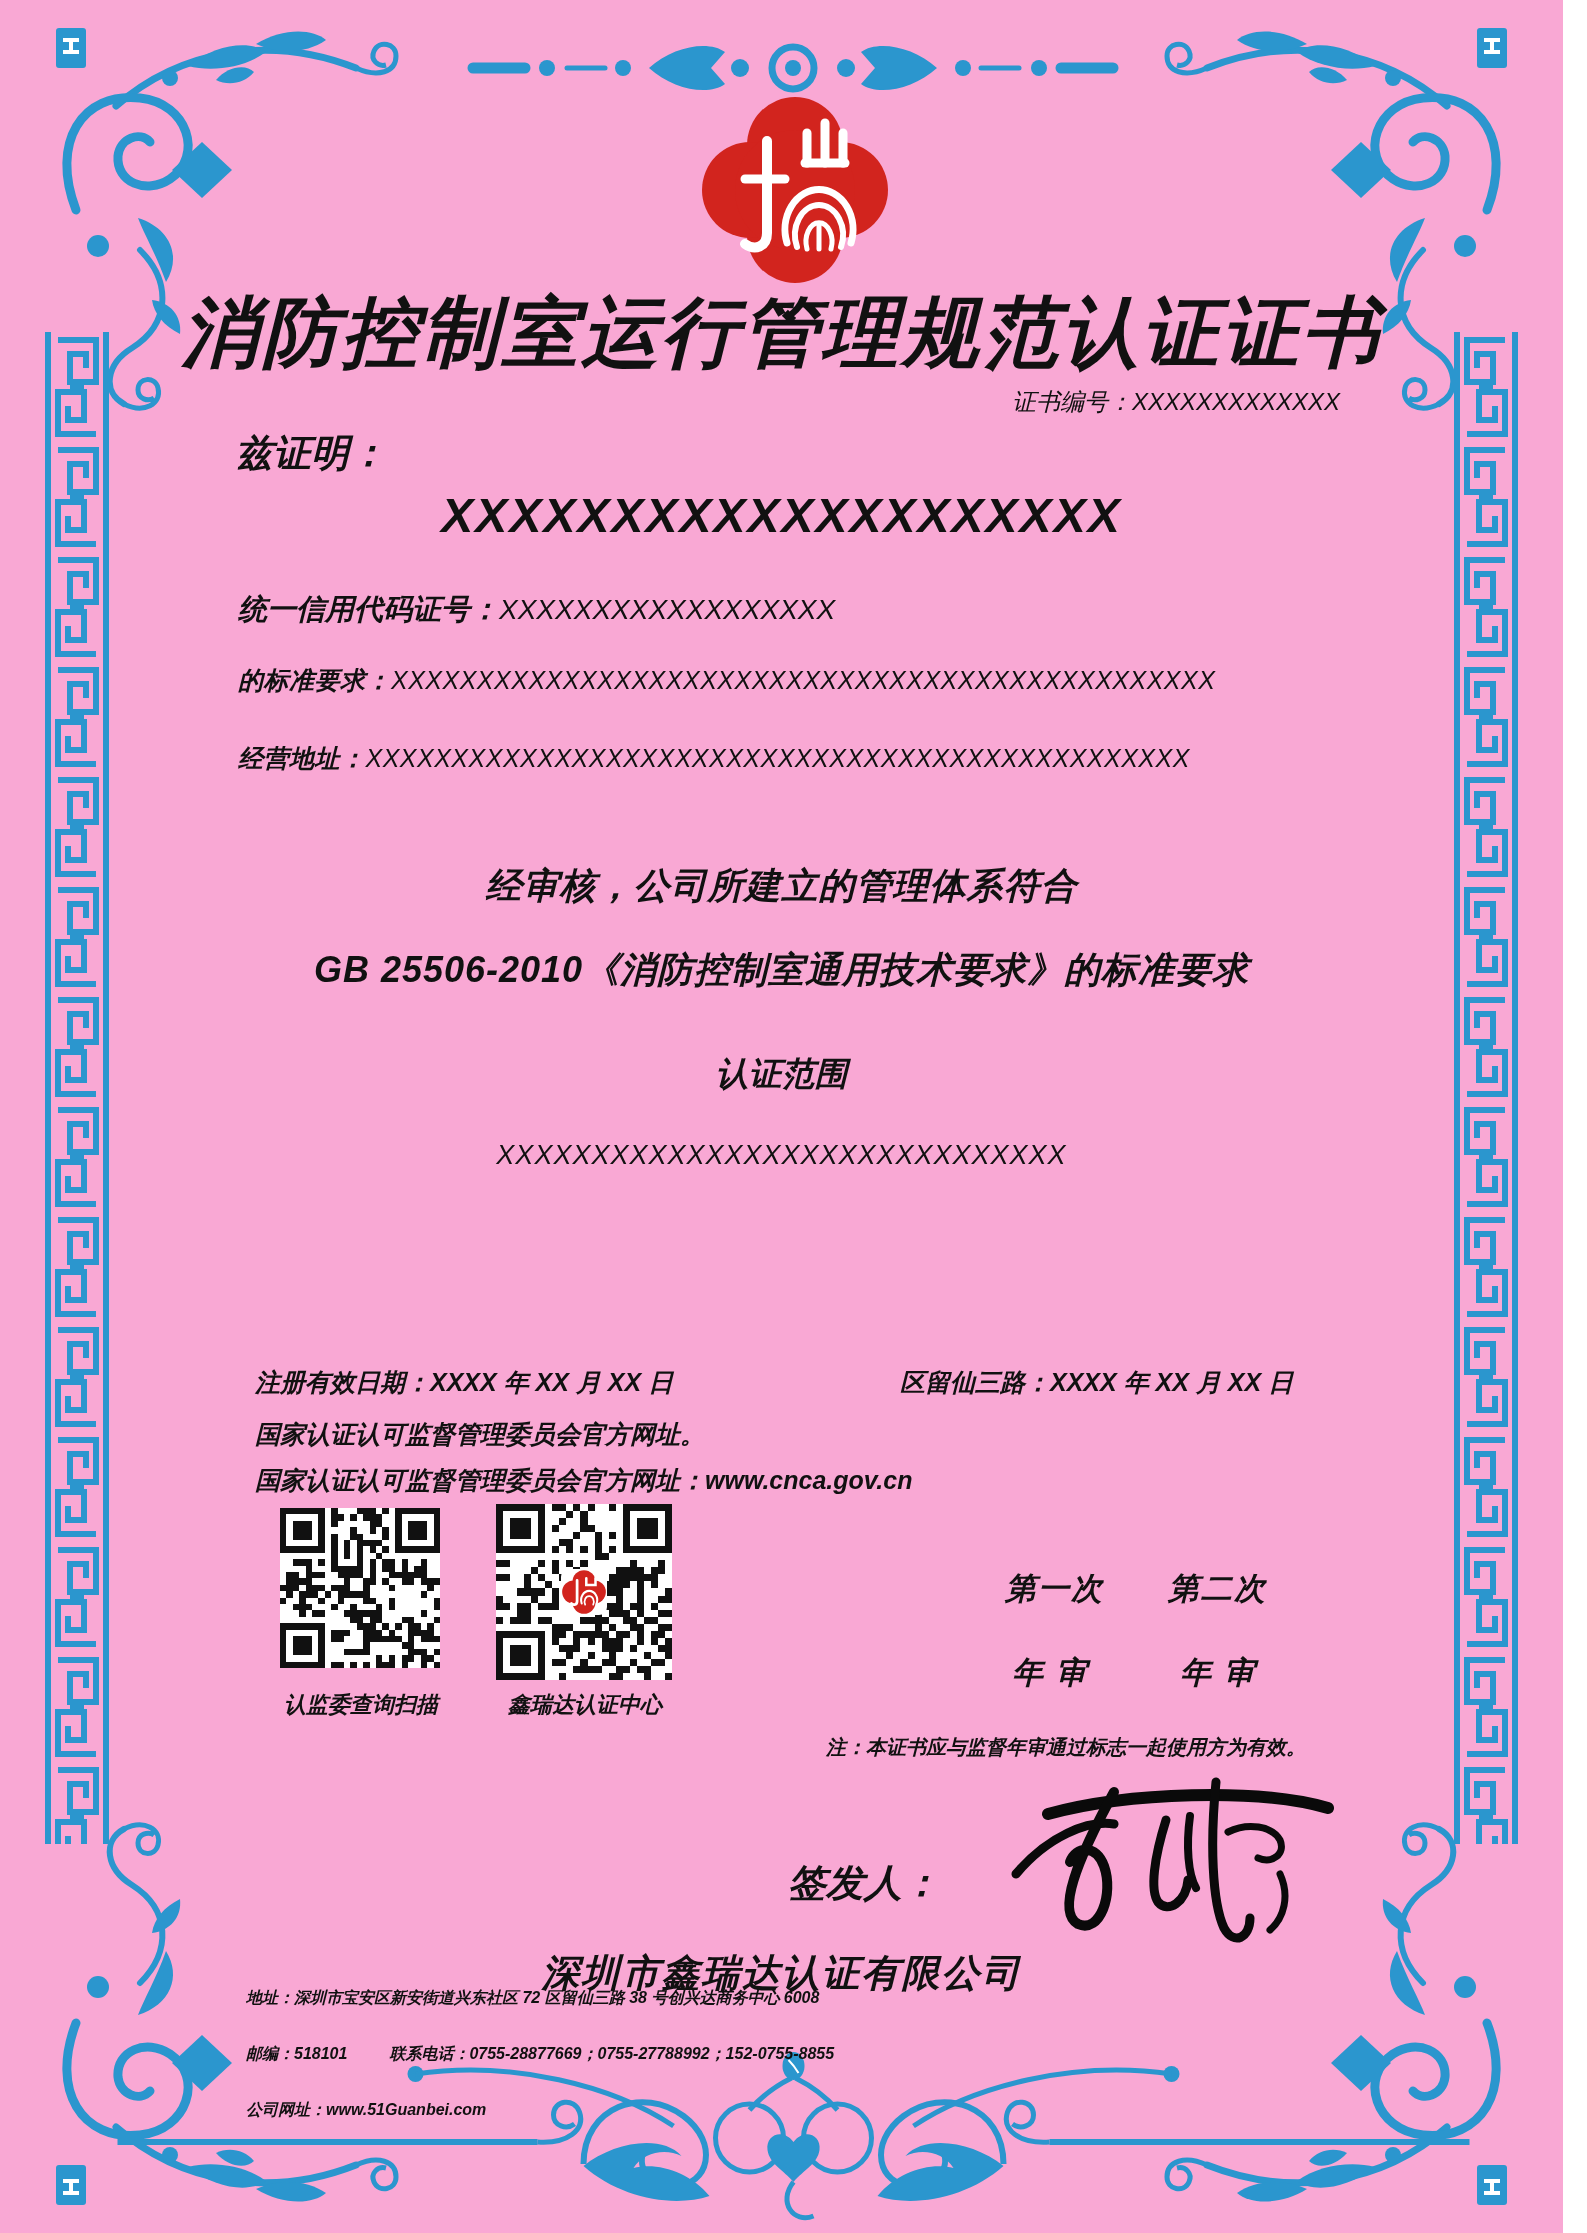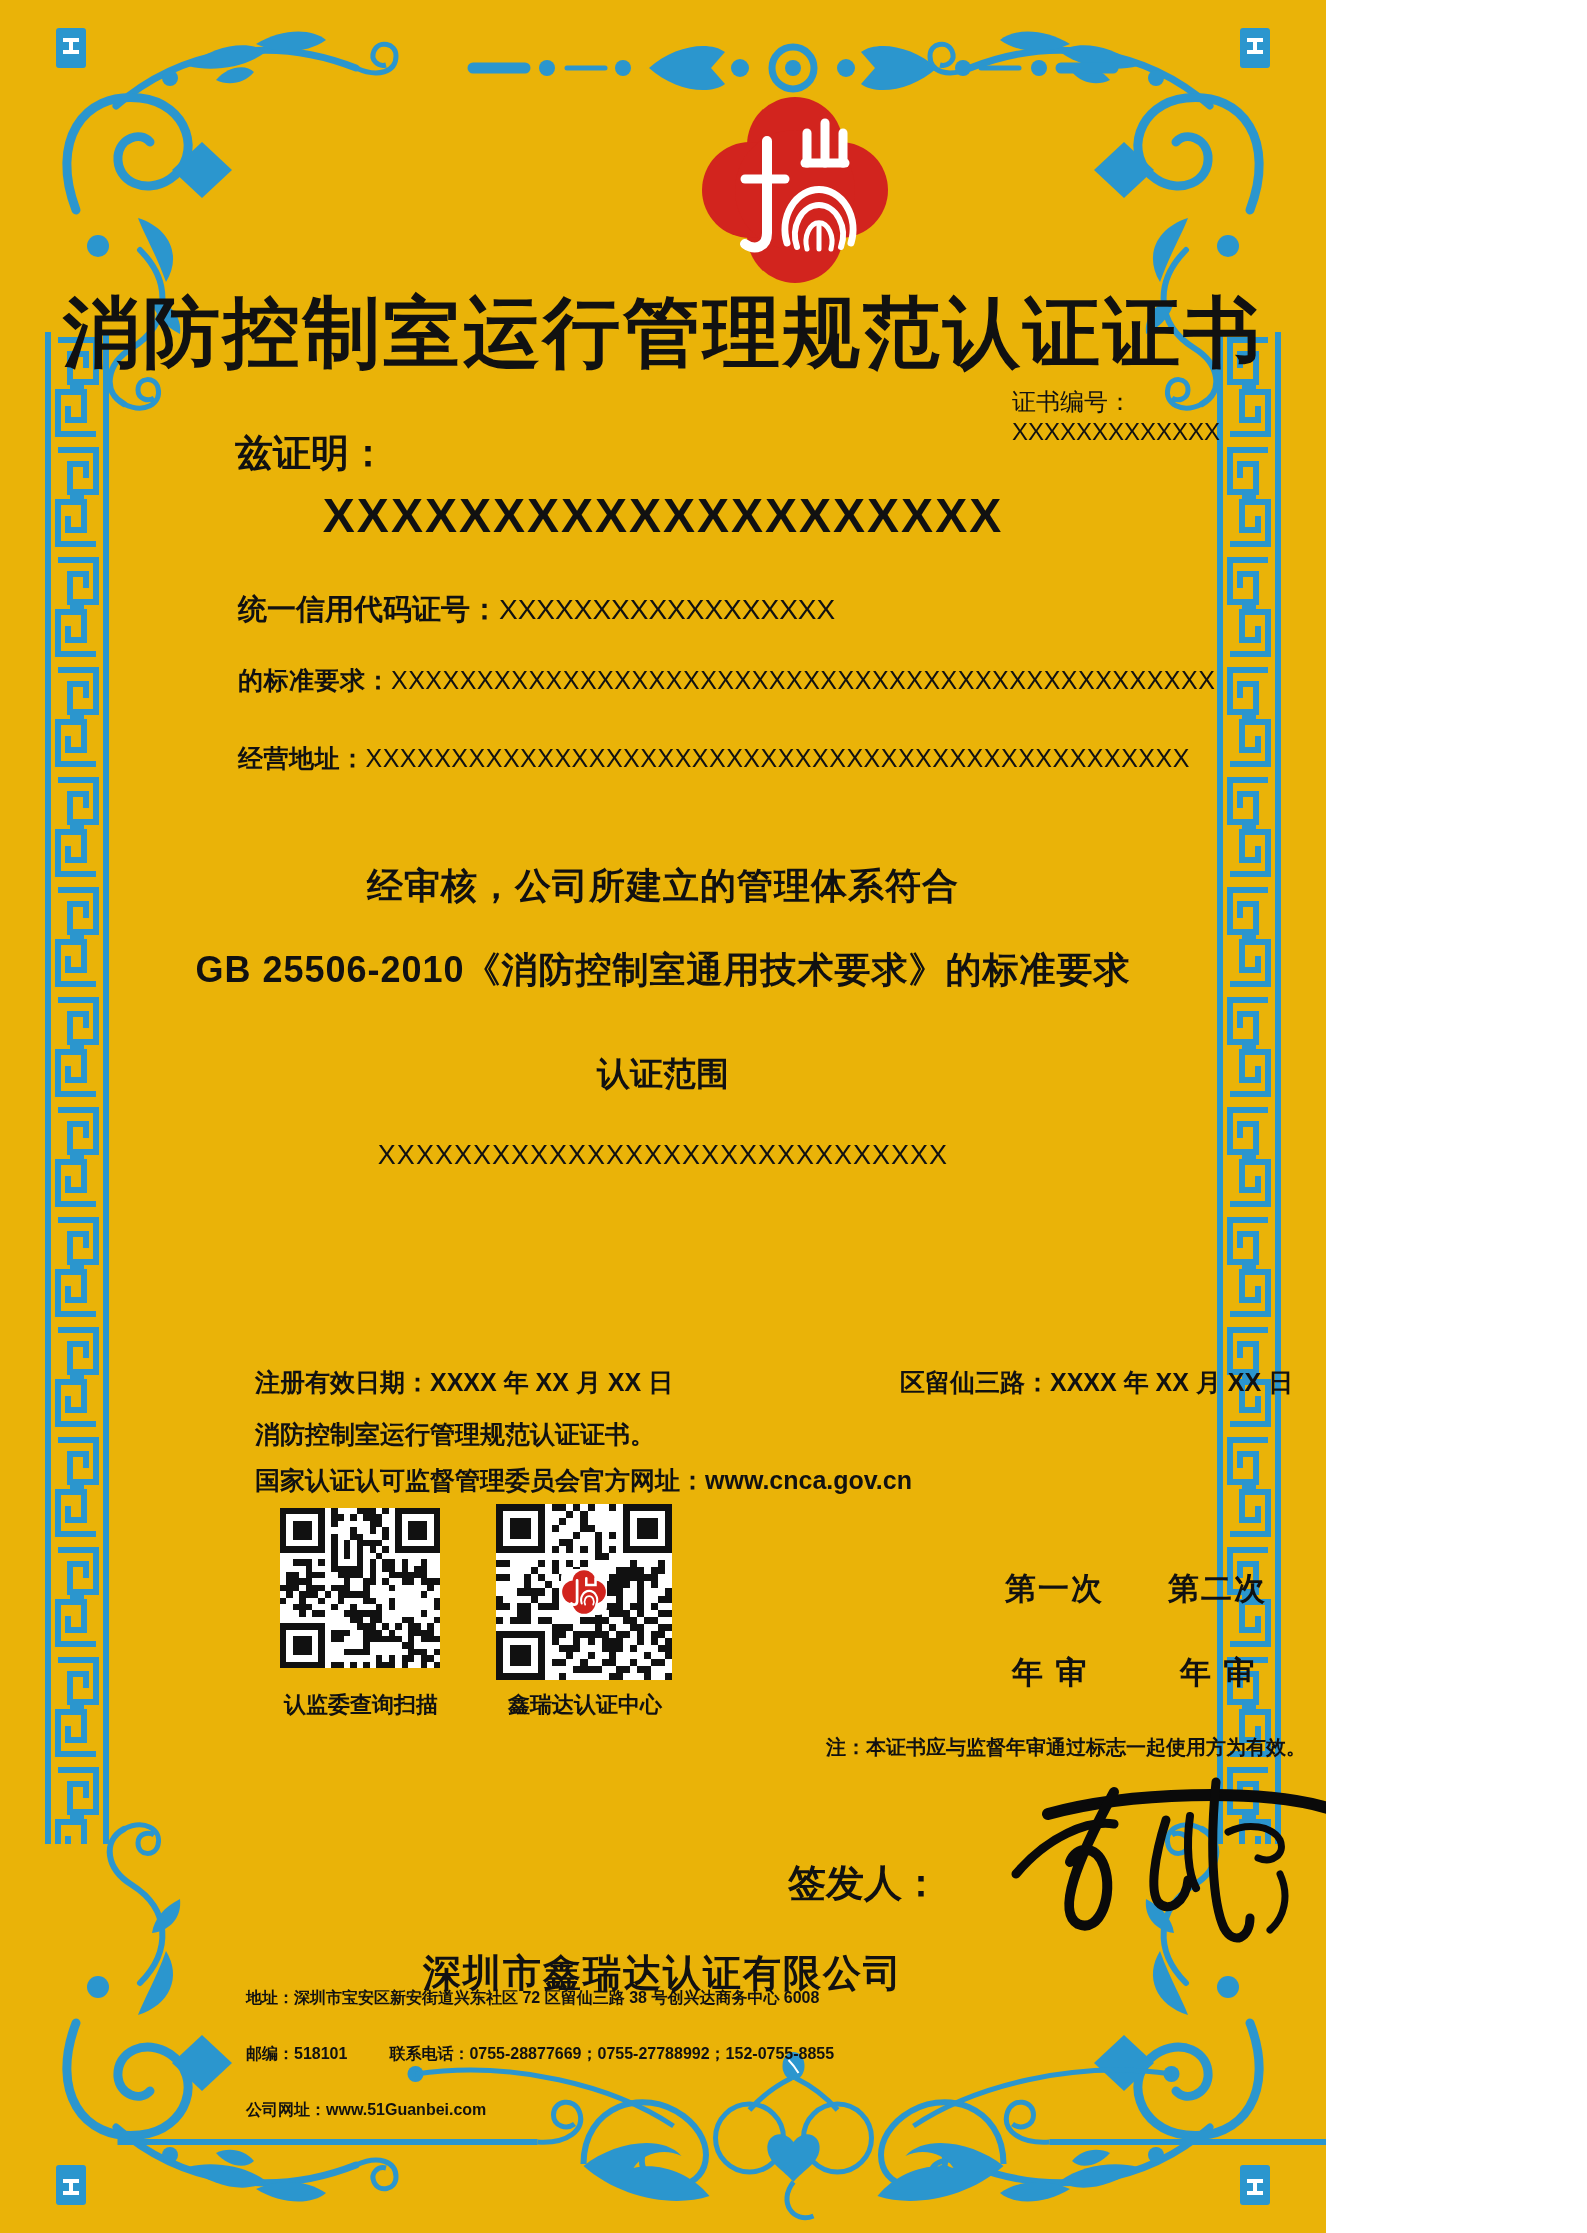--- a/index.html
+++ b/index.html
@@ -1,22 +1,23 @@
 <!DOCTYPE html>
 <html style="--blue: #2B96CE; --red: #D2241E; --ink: #111111;"><head>
 <meta charset="utf-8">
 <style>
   html,body{margin:0;padding:0;background:#ffffff;}
   .page{
     position:relative;
-    width:1326px;height:2233px;
-    background:#eab308;
+    width:1563px;height:2233px;
+    background:#f9a8d4;
     font-family:"Liberation Sans", sans-serif;
     color:var(--ink,#111111);
     overflow:hidden;
+    font-style:italic;
   }
   .abs{position:absolute;}
   .blue-art{color:var(--blue,#2B96CE);}
   .red-art{color:var(--red,#D2241E);}
   .center{left:0;right:0;text-align:center;}
 
   
   .corner{width:430px;height:420px;}
   .corner svg{width:100%;height:100%;}
   .corner.tl{left:20px;top:14px;}
@@ -478,21 +479,21 @@
   <div class="abs addr-line" style="top:664px;"><span class="lbl">的标准要求：</span><span>XXXXXXXXXXXXXXXXXXXXXXXXXXXXXXXXXXXXXXXXXXXXXXXX</span></div>
   <div class="abs addr-line" style="top:742px;"><span class="lbl">经营地址：</span><span>XXXXXXXXXXXXXXXXXXXXXXXXXXXXXXXXXXXXXXXXXXXXXXXX</span></div>
 
   <div class="abs center stmt" style="top:862px;">经审核，公司所建立的管理体系符合</div>
   <div class="abs center stmt" style="top:946px;">GB 25506-2010《消防控制室通用技术要求》的标准要求</div>
   <div class="abs center scope-title">认证范围</div>
   <div class="abs center scope-value">XXXXXXXXXXXXXXXXXXXXXXXXXXXXXX</div>
 
   <div class="abs dates" style="left:255px;">注册有效日期：XXXX 年 XX 月 XX 日</div>
   <div class="abs dates" style="left:900px;">区留仙三路：XXXX 年 XX 月 XX 日</div>
-  <div class="abs note-line" style="top:1418px;">消防控制室运行管理规范认证证书。</div>
+  <div class="abs note-line" style="top:1418px;">国家认证认可监督管理委员会官方网址。</div>
   <div class="abs note-line" style="top:1464px;">国家认证认可监督管理委员会官方网址：www.cnca.gov.cn</div>
 
   <div class="abs qr" style="left:280px;top:1508px;width:160px;height:160px;">
     <svg id="qr1" viewBox="0 0 25 25" xmlns="http://www.w3.org/2000/svg" shape-rendering="crispEdges">
         <rect x="0" y="0" width="1" height="1" fill="#111"></rect>
         <rect x="1" y="0" width="1" height="1" fill="#111"></rect>
         <rect x="2" y="0" width="1" height="1" fill="#111"></rect>
         <rect x="3" y="0" width="1" height="1" fill="#111"></rect>
         <rect x="4" y="0" width="1" height="1" fill="#111"></rect>
         <rect x="5" y="0" width="1" height="1" fill="#111"></rect>

